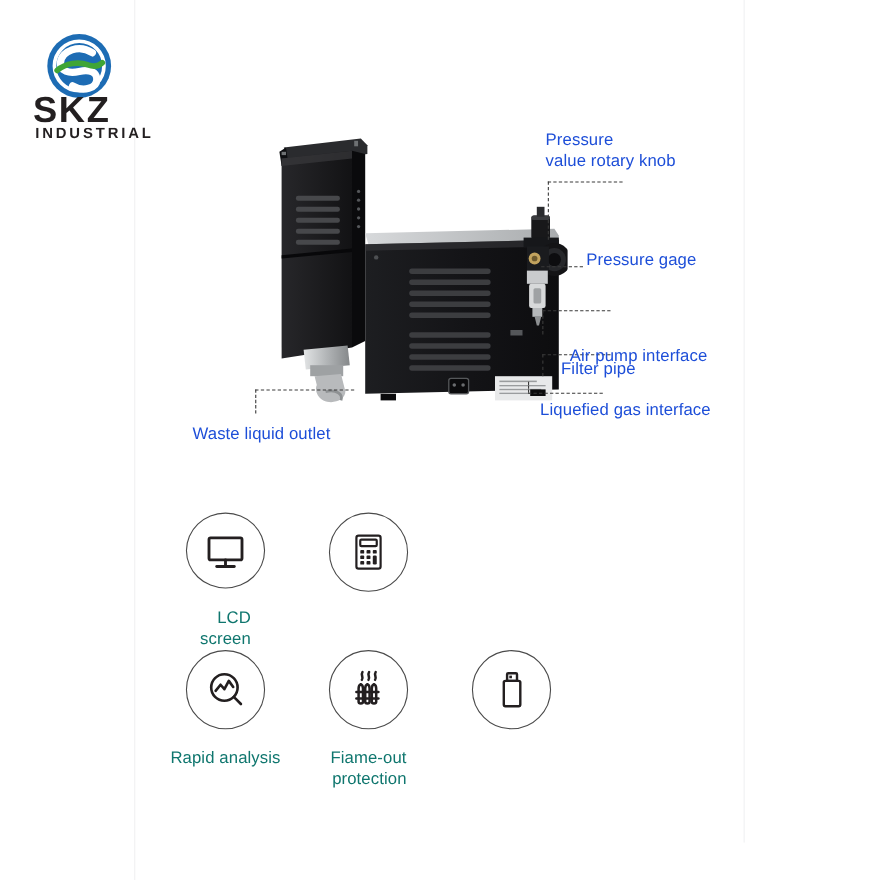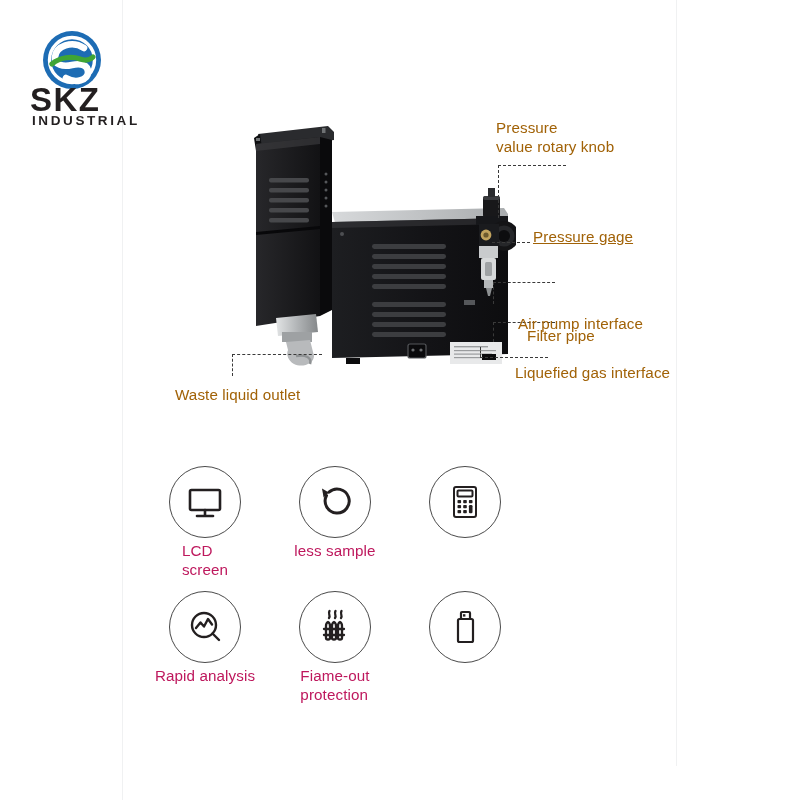--- a/index.html
+++ b/index.html
@@ -17,46 +17,46 @@
   .panel-rule.right{left:676px;top:0;height:766px;}
 
   
   .logo{position:absolute;left:28px;top:28px;width:118px;height:102px;}
   .logo svg{display:block;}
 
   
   .photo{position:absolute;left:236px;top:104px;width:280px;height:270px;}
 
   
-  .callout{position:absolute;color:#a16207;font-size:15.2px;line-height:1.28;letter-spacing:.1px;white-space:pre-line;}
+  .callout{position:absolute;color:#1d4ed8;font-size:15.2px;line-height:1.28;letter-spacing:.1px;white-space:pre-line;}
   .co-knob{left:496px;top:118px;}
-  .co-gage{left:533px;top:227px;text-decoration:underline;}
+  .co-gage{left:533px;top:227px;}
   .co-airpump{left:518px;top:286px;margin-top:28px;}
-  .co-filter{left:527px;top:326px;}
-  .co-liquefied{left:491px;top:363px;margin-left:24px;}
+  .co-filter{left:510px;top:326px;}
+  .co-liquefied{left:491px;top:363px;}
   .co-waste{left:175px;top:385px;}
 
   .lead{position:absolute;}
   .lead .h{position:absolute;height:0;border-top:1.5px dashed #3a3a3a;}
   .lead .v{position:absolute;width:0;border-left:1.5px dashed #3a3a3a;}
 
   
   .features{position:absolute;left:140px;top:466px;width:520px;}
   .frow{display:flex;}
   .frow.r1{height:125px;}
   .feature{width:130px;display:flex;flex-direction:column;align-items:center;}
   .fcircle{
     width:72px;height:72px;border-radius:50%;
     border:1.6px solid #4a4a4a;
     display:flex;align-items:center;justify-content:center;
     box-sizing:border-box;
   }
   .fcircle svg{display:block;}
   .flabel{
-    margin-top:4px;text-align:left;color:#be185d;
+    margin-top:18px;text-align:right;color:#0f766e;
     font-size:15.2px;line-height:1.24;white-space:pre-line;letter-spacing:.1px;
   }
 </style>
 </head>
 <body>
 
 <div class="page">
 
   <div class="panel-rule left"></div>
   <div class="panel-rule right"></div>
@@ -239,29 +239,20 @@
             <rect x="5" y="8" width="30" height="20" rx="1.5"></rect>
             <path d="M20 28 L20 33" stroke-linecap="round"></path>
             <path d="M12 34 L28 34" stroke-linecap="round"></path>
           </svg>
         </div>
         <div class="flabel">LCD
 screen</div>
       </div>
 
 
-      <div class="feature">
-        <div class="fcircle">
-          <svg width="40" height="40" viewBox="0 0 40 40" fill="none" stroke="#231f20" stroke-width="3" stroke-linecap="round">
-            <path d="M11.5 13.5 A12 12 0 1 0 14 10.2"></path>
-            <path d="M7 6.5 L13.8 10.4 L8.6 15.4 Z" fill="#231f20" stroke="none"></path>
-          </svg>
-        </div>
-        <div class="flabel">less sample</div>
-      </div>
 
       <div class="feature">
         <div class="fcircle">
           <svg width="40" height="40" viewBox="0 0 40 40" fill="none" stroke="#231f20" stroke-width="2" stroke-linejoin="round">
             <rect x="9" y="5" width="22" height="30" rx="2"></rect>
             <rect x="12.5" y="8.5" width="15" height="6" rx="1"></rect>
             <g fill="#231f20" stroke="none">
               <rect x="12.5" y="18" width="3.6" height="3.2" rx="0.8"></rect>
               <rect x="18.2" y="18" width="3.6" height="3.2" rx="0.8"></rect>
               <rect x="23.9" y="18" width="3.6" height="3.2" rx="0.8"></rect>

